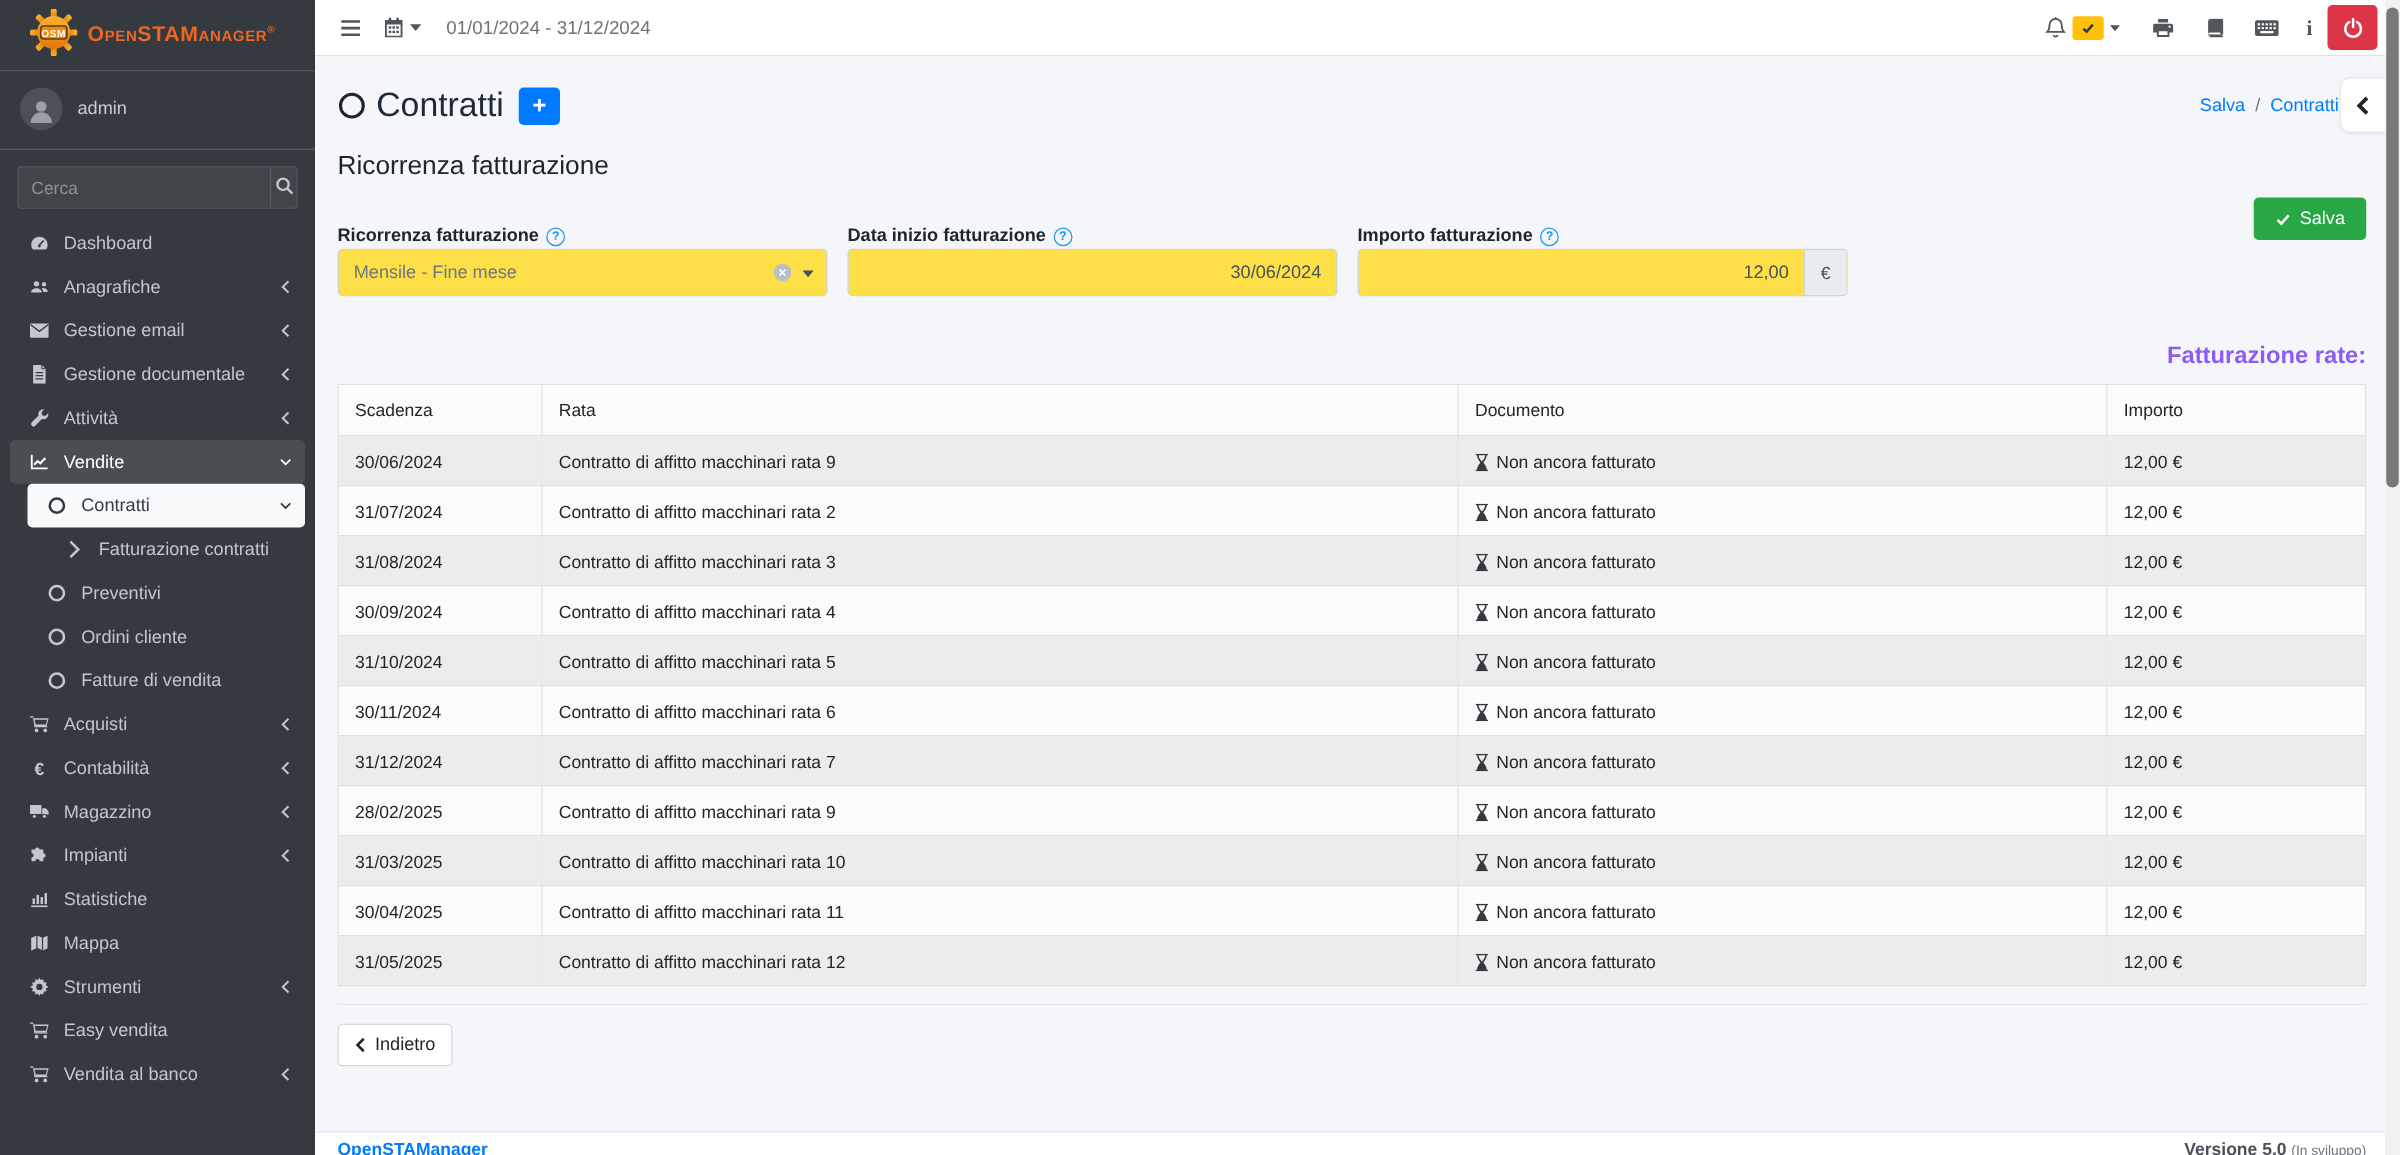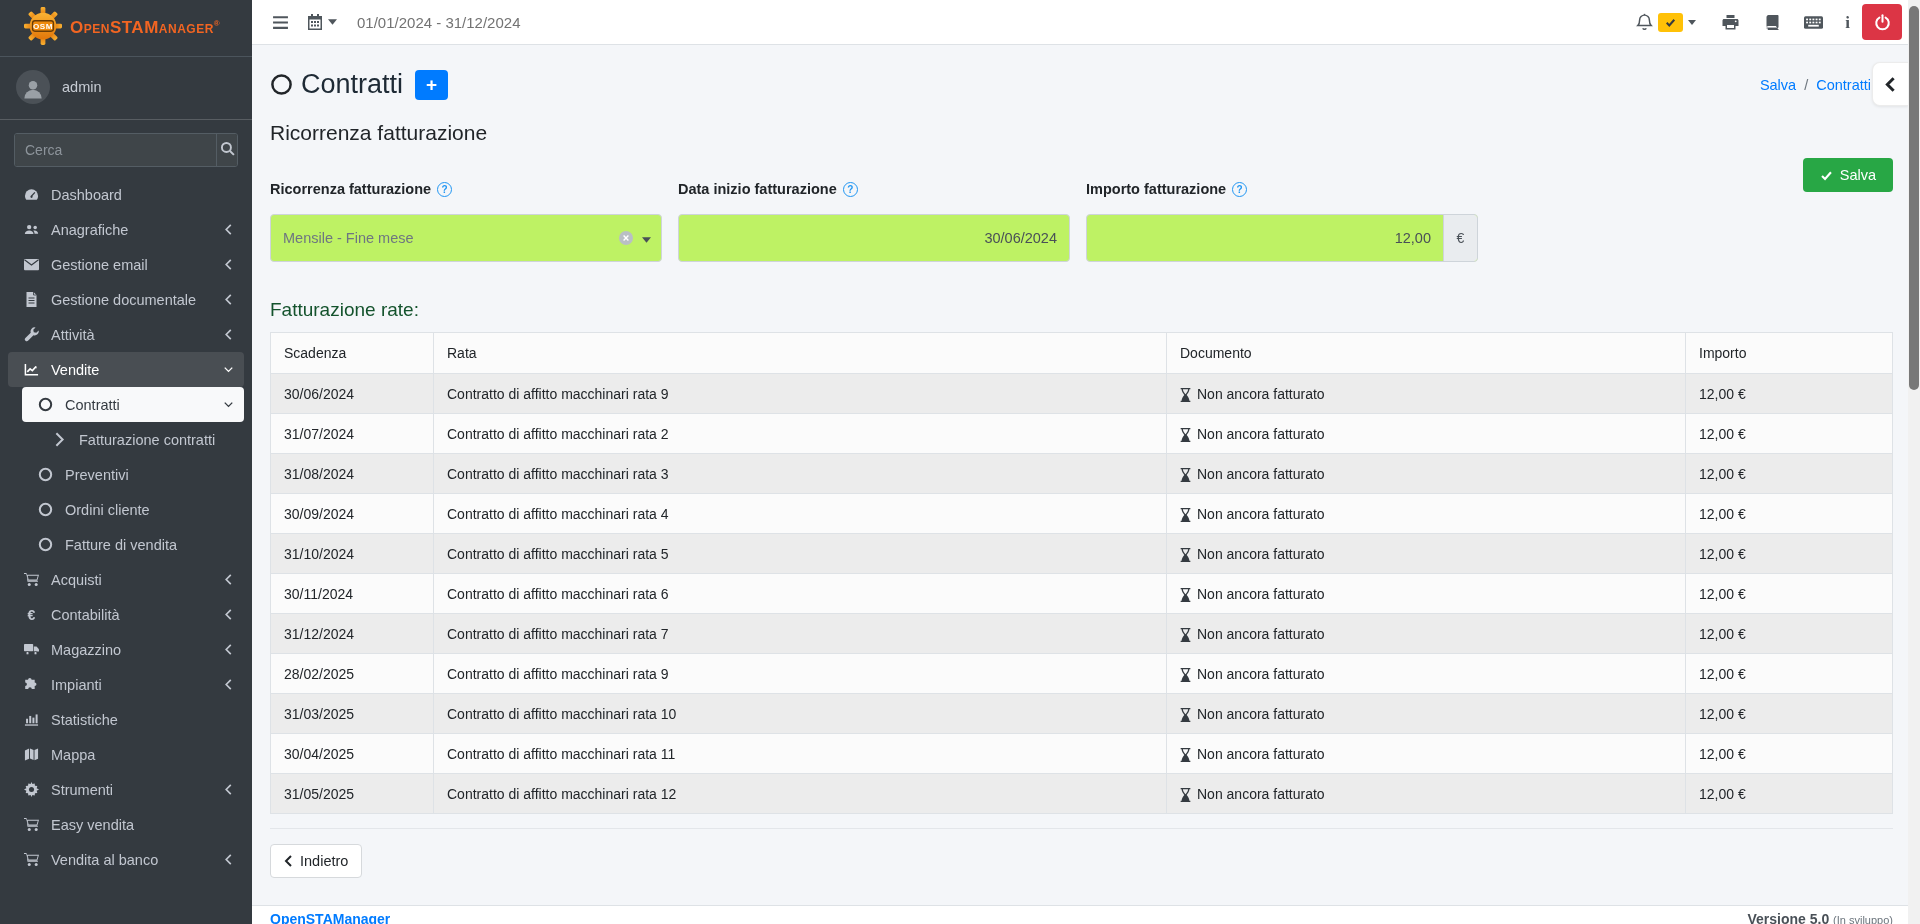--- a/index.html
+++ b/index.html
@@ -60,33 +60,33 @@
   h1.page-title { font-size:27px; font-weight:500; color:#1e2a35; }
   .add-btn { width:33px; height:30px; margin-left:12px; background:#007bff; color:#fff; border:0; border-radius:4px; font-size:19px; font-weight:bold; line-height:1; cursor:pointer; }
   .breadcrumb { margin-left:auto; margin-right:22px; font-size:14.5px; display:flex; gap:8px; align-items:center; }
   .breadcrumb a { color:#007bff; text-decoration:none; cursor:pointer; }
   .breadcrumb .sep { color:#6c757d; }
   h2.section-title { margin-top:21px; font-size:21px; font-weight:400; color:#212529; }
   .form-row { display:flex; gap:16px; margin-top:36px; }
   .form-col { width:392px; }
   .form-label { font-size:14.5px; font-weight:600; color:#212529; display:flex; align-items:center; gap:6px; }
   .help-circle { width:15px; height:15px; border:1.5px solid #2196f3; color:#2196f3; border-radius:50%; font-size:10px; font-weight:bold; display:grid; place-items:center; cursor:pointer; }
-  .control { margin-top:17px; height:48px; background:#bef264; border:1px solid #ced4da; border-radius:4px; display:flex; align-items:center; font-size:14.5px; color:#495057; }
+  .control { margin-top:2px; height:38px; background:#fde047; border:1px solid #ced4da; border-radius:4px; display:flex; align-items:center; font-size:14.5px; color:#495057; }
   .select-box { padding:0 10px 0 12px; cursor:pointer; }
   .select-text { flex:1; color:#6e7681; }
   .clear-ic { color:#b9bfc4; display:grid; place-items:center; margin-right:9px; cursor:pointer; }
   .clear-ic svg { width:14px; height:14px; }
   .sel-caret { color:#495057; }
   .sel-caret svg { width:9px; height:6px; }
   .control input { border:0; outline:0; flex:1; height:100%; padding:0 12px; font-size:14.5px; color:#495057; text-align:right; font-family:inherit; background:transparent; border-radius:4px; }
   .addon { width:34px; align-self:stretch; background:#e9ecef; border-left:1px solid #ced4da; border-radius:0 3px 3px 0; display:grid; place-items:center; color:#495057; font-size:14px; }
   .save-btn { position:absolute; top:113px; right:27px; height:34px; padding:0 17px; background:#28a745; color:#fff; border:0; border-radius:4px; font-size:14.5px; display:flex; align-items:center; gap:7px; cursor:pointer; font-family:inherit; }
   .save-btn svg { width:13px; height:13px; }
 
-  h3.rates-title { margin-top:37px; font-size:19px; font-weight:400; color:#14532d; }
+  h3.rates-title { margin-top:37px; font-size:19px; font-weight:700; color:#8b5cf6;text-align:right; }
   table.rates { margin-top:11px; width:100%; border-collapse:collapse; table-layout:fixed; font-size:14px; background:#fbfbfb; }
   table.rates th, table.rates td { border:1px solid #dee2e6; padding:0 13px; height:40px; text-align:left; font-weight:400; color:#212529; overflow:hidden; white-space:nowrap; }
   table.rates thead th { height:41px; background:#fbfbfb; }
   table.rates tbody tr:nth-child(odd) td { background:#ececec; }
   table.rates tbody tr:nth-child(even) td { background:#fbfbfb; }
   th.c-importo { text-align:center; }
   td.c-importo { text-align:right; padding-right:14px; }
   .doc-cell { display:flex; align-items:flex-end; gap:6px; }
   .doc-cell svg { width:11px; height:14px; color:#343a40; flex:0 0 11px; }
   .table-sep { border:0; border-top:1px solid #e3e6ea; margin-top:14px; }

